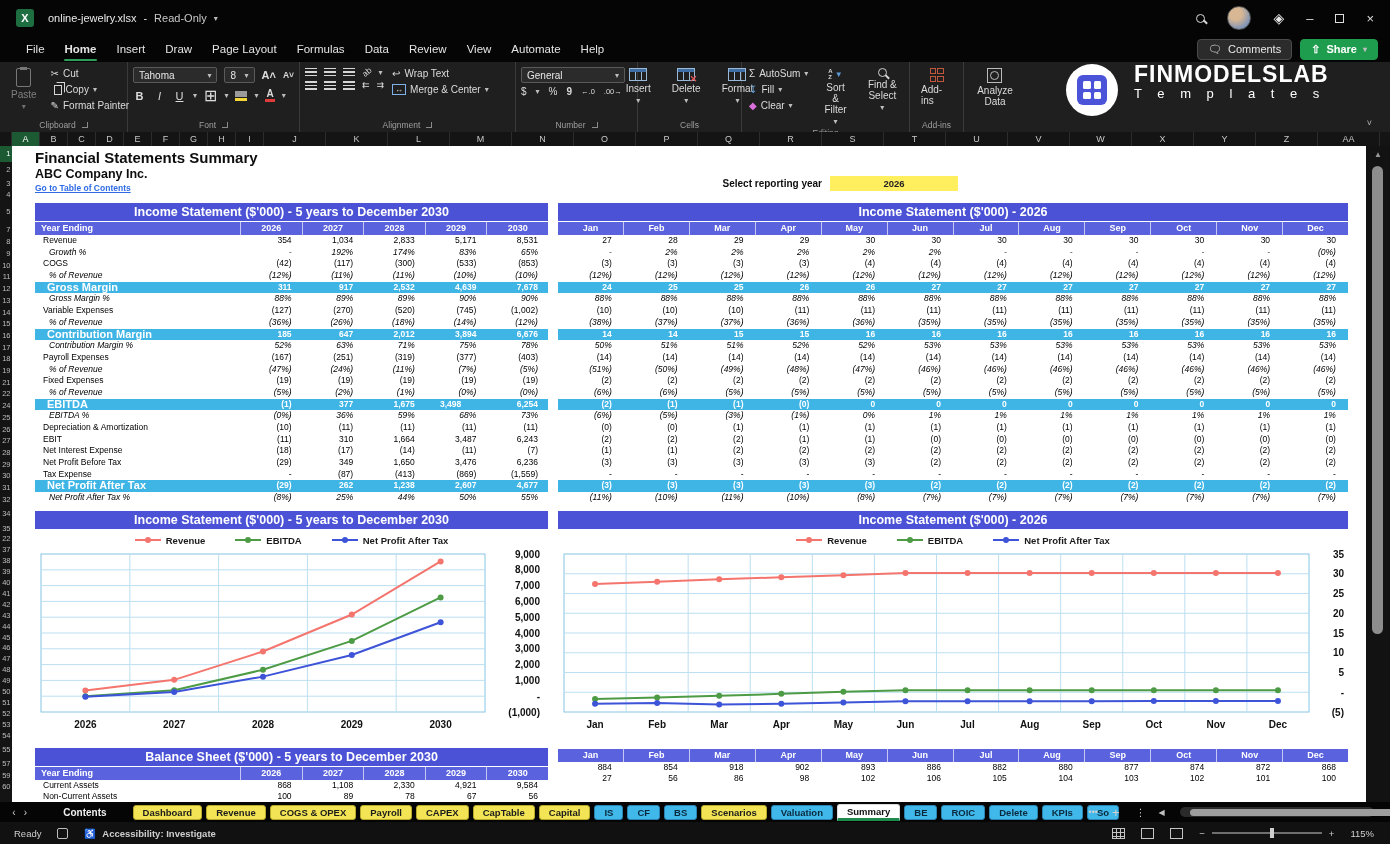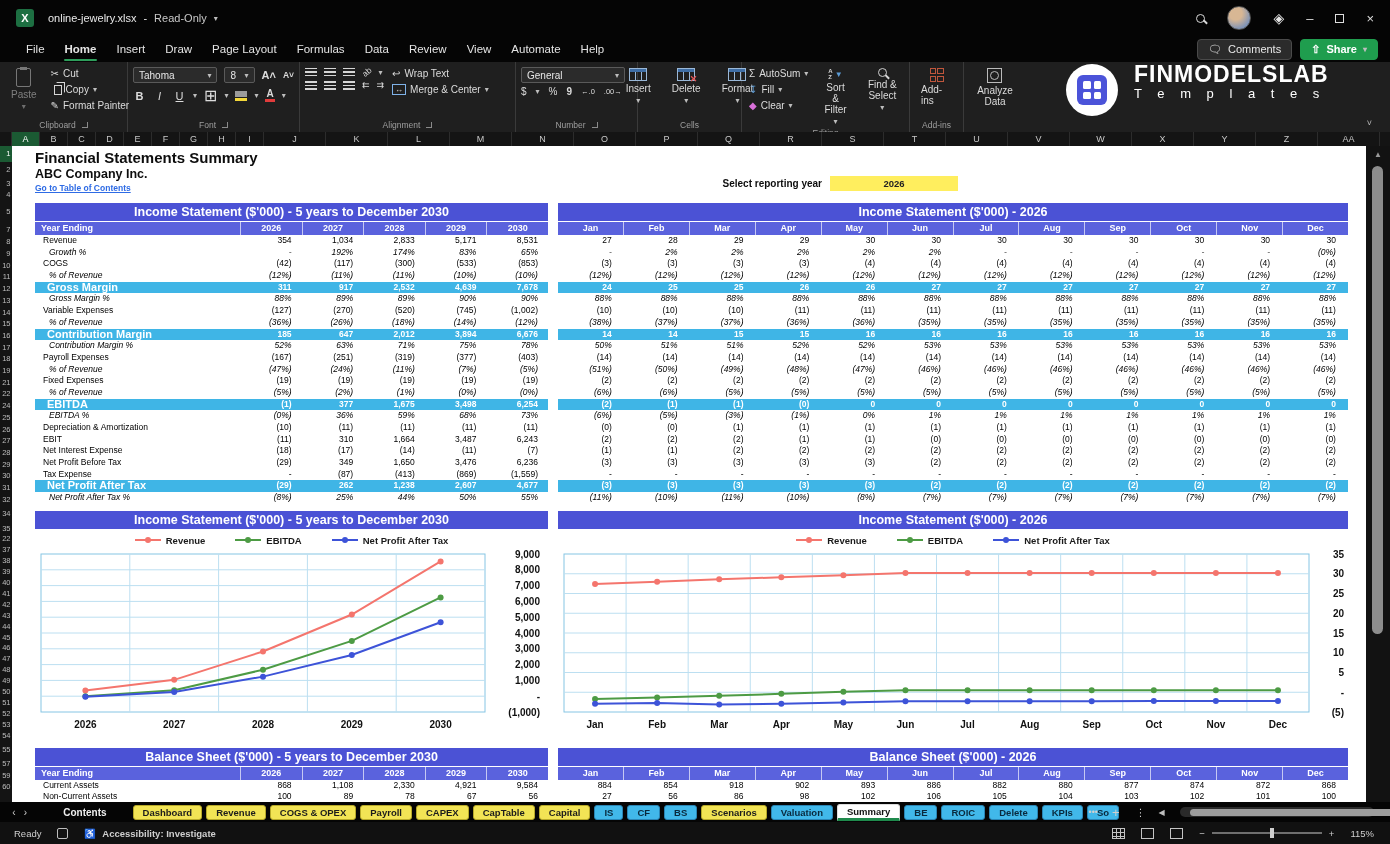--- a/index.html
+++ b/index.html
@@ -659,21 +659,21 @@
           <span class="val" style="width: 61.6px; padding-right: 10px;">(2%)</span>
           <span class="val" style="width: 61.6px; padding-right: 10px;">(1%)</span>
           <span class="val" style="width: 61.6px; padding-right: 10px;">(0%)</span>
           <span class="val" style="width: 61.6px; padding-right: 10px;">(0%)</span>
         </div>
         <div class="trow h">
           <span class="lab" style="width: 205px;">EBITDA</span>
           <span class="val" style="width: 61.6px; padding-right: 10px;">(1)</span>
           <span class="val" style="width: 61.6px; padding-right: 10px;">377</span>
           <span class="val" style="width: 61.6px; padding-right: 10px;">1,675</span>
-          <span class="val" style="width: 61.6px; padding-right: 10px;">3,498</span>
+          <span class="val" style="width: 61.6px; padding-right: 10px; text-align: center;">3,498</span>
           <span class="val" style="width: 61.6px; padding-right: 10px;">6,254</span>
         </div>
         <div class="trow i">
           <span class="lab" style="width: 205px;">EBITDA %</span>
           <span class="val" style="width: 61.6px; padding-right: 10px;">(0%)</span>
           <span class="val" style="width: 61.6px; padding-right: 10px;">36%</span>
           <span class="val" style="width: 61.6px; padding-right: 10px;">59%</span>
           <span class="val" style="width: 61.6px; padding-right: 10px;">68%</span>
           <span class="val" style="width: 61.6px; padding-right: 10px;">73%</span>
         </div>
@@ -1271,21 +1271,20 @@
         <div class="trow bsrow">
           <span class="lab" style="width: 205px;">Non-Current Assets</span>
           <span class="val" style="width: 61.6px; padding-right: 10px;">100</span>
           <span class="val" style="width: 61.6px; padding-right: 10px;">89</span>
           <span class="val" style="width: 61.6px; padding-right: 10px;">78</span>
           <span class="val" style="width: 61.6px; padding-right: 10px;">67</span>
           <span class="val" style="width: 61.6px; padding-right: 10px;">56</span>
         </div>
       </div>
     <div class="tbl" id="tbl-monthly-bs" style="left:546px;top:602px;width:790px">
-        <div class="ttl">Balance Sheet ($'000) - 2026</div>
         <div class="hdr">
           <span class="hc" style="flex: 1 1 0px; border-left: none;">Jan</span>
           <span class="hc" style="flex: 1 1 0px;">Feb</span>
           <span class="hc" style="flex: 1 1 0px;">Mar</span>
           <span class="hc" style="flex: 1 1 0px;">Apr</span>
           <span class="hc" style="flex: 1 1 0px;">May</span>
           <span class="hc" style="flex: 1 1 0px;">Jun</span>
           <span class="hc" style="flex: 1 1 0px;">Jul</span>
           <span class="hc" style="flex: 1 1 0px;">Aug</span>
           <span class="hc" style="flex: 1 1 0px;">Sep</span>

